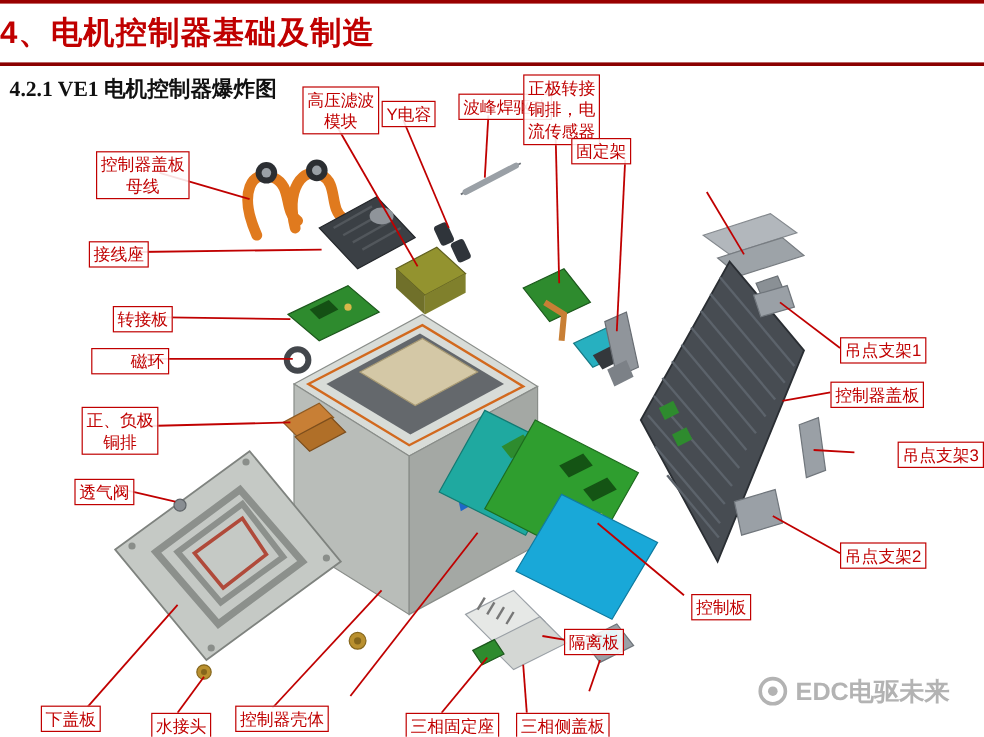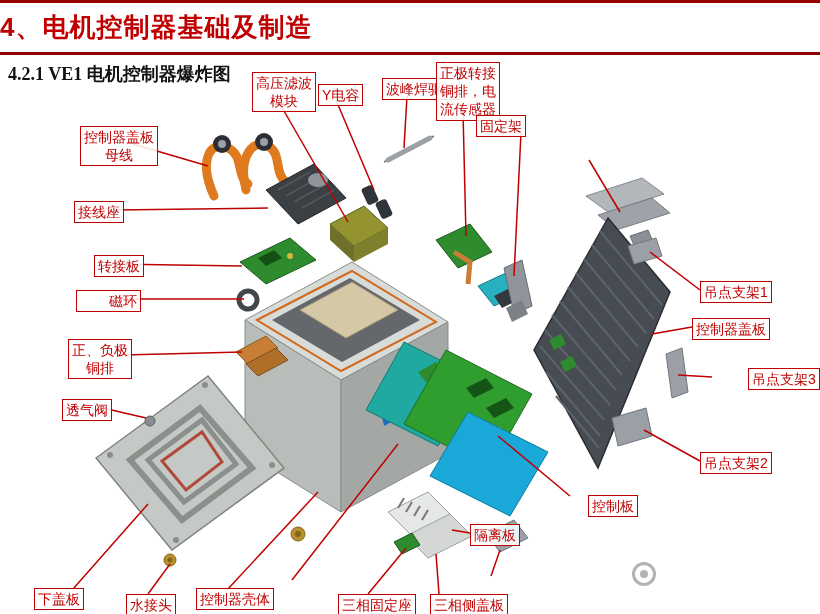--- a/index.html
+++ b/index.html
@@ -236,25 +236,26 @@
     <div class="plabel" style="left:74px;  top:201px;">接线座</div>
     <div class="plabel" style="left:70px;  top:255px;margin-left:24px;">转接板</div>
     <div class="plabel" style="left:76px;  top:290px;padding-left:32px;">磁环</div>
     <div class="plabel" style="left:68px;  top:339px;">正、负极
 铜排</div>
     <div class="plabel" style="left:62px;  top:399px;">透气阀</div>
     <div class="plabel" style="left:700px; top:281px;">吊点支架1</div>
     <div class="plabel" style="left:692px; top:318px;">控制器盖板</div>
     <div class="plabel" style="left:748px; top:368px;">吊点支架3</div>
     <div class="plabel" style="left:700px; top:452px;">吊点支架2</div>
-    <div class="plabel" style="left:588px; top:495px;">控制板</div>
+    <div class="plabel" style="left:576px; top:495px;">控制板</div>
     <div class="plabel" style="left:470px; top:524px;">隔离板</div>
     <div class="plabel" style="left:34px;  top:588px;">下盖板</div>
     <div class="plabel" style="left:126px; top:594px;">水接头</div>
     <div class="plabel" style="left:196px; top:588px;">控制器壳体</div>
     <div class="plabel" style="left:338px; top:594px;">三相固定座</div>
     <div class="plabel" style="left:410px; top:594px;margin-left:20px;">三相侧盖板</div>
 
     <div class="watermark">
       <span class="wm-icon"></span>
+      <span>EDC电驱未来</span>
     </div>
   </div>
 </div>
 
 </body></html>

